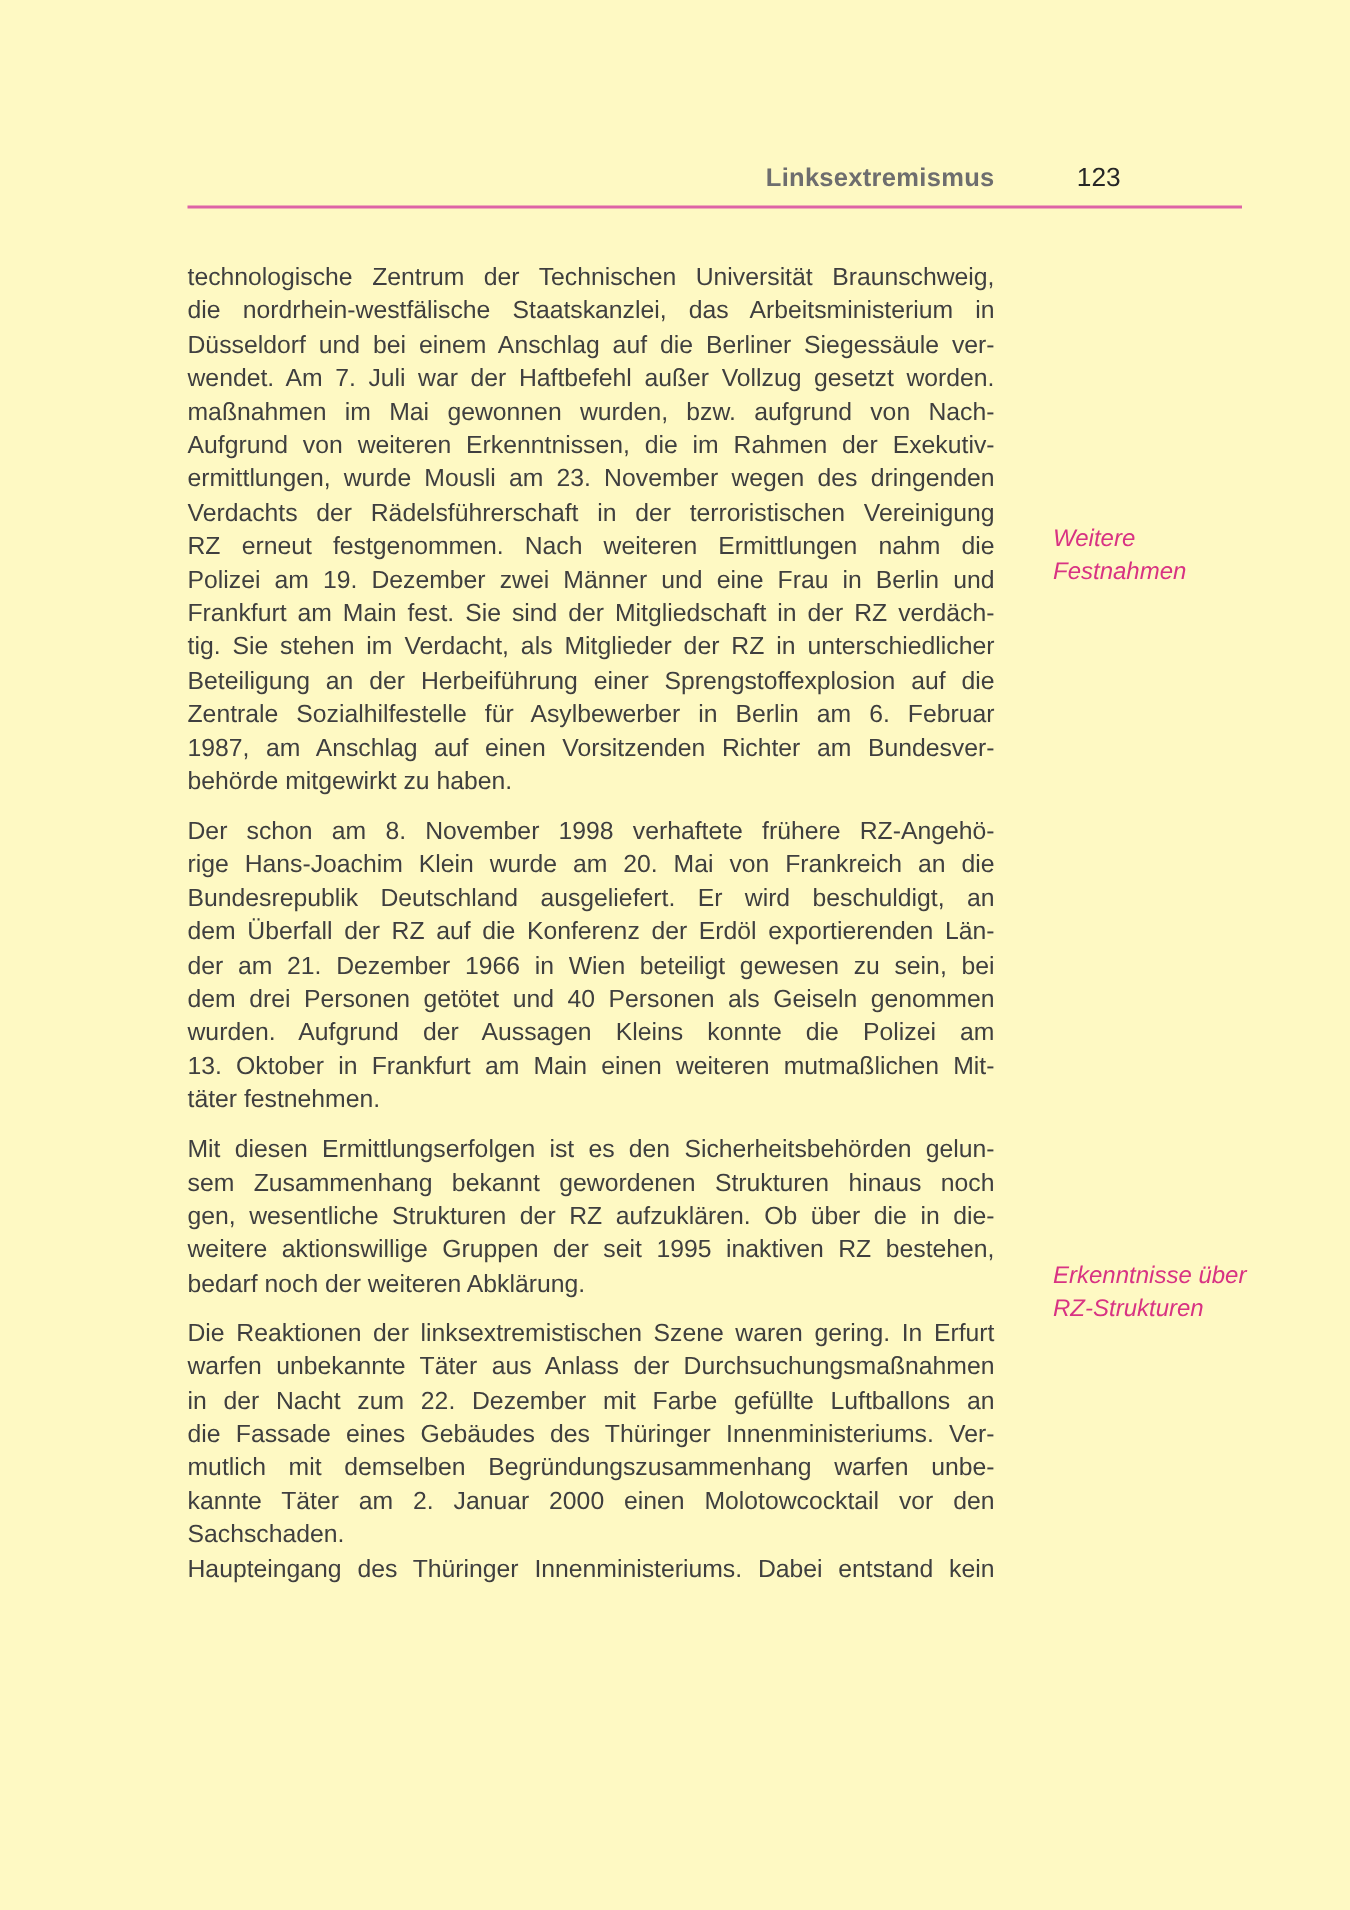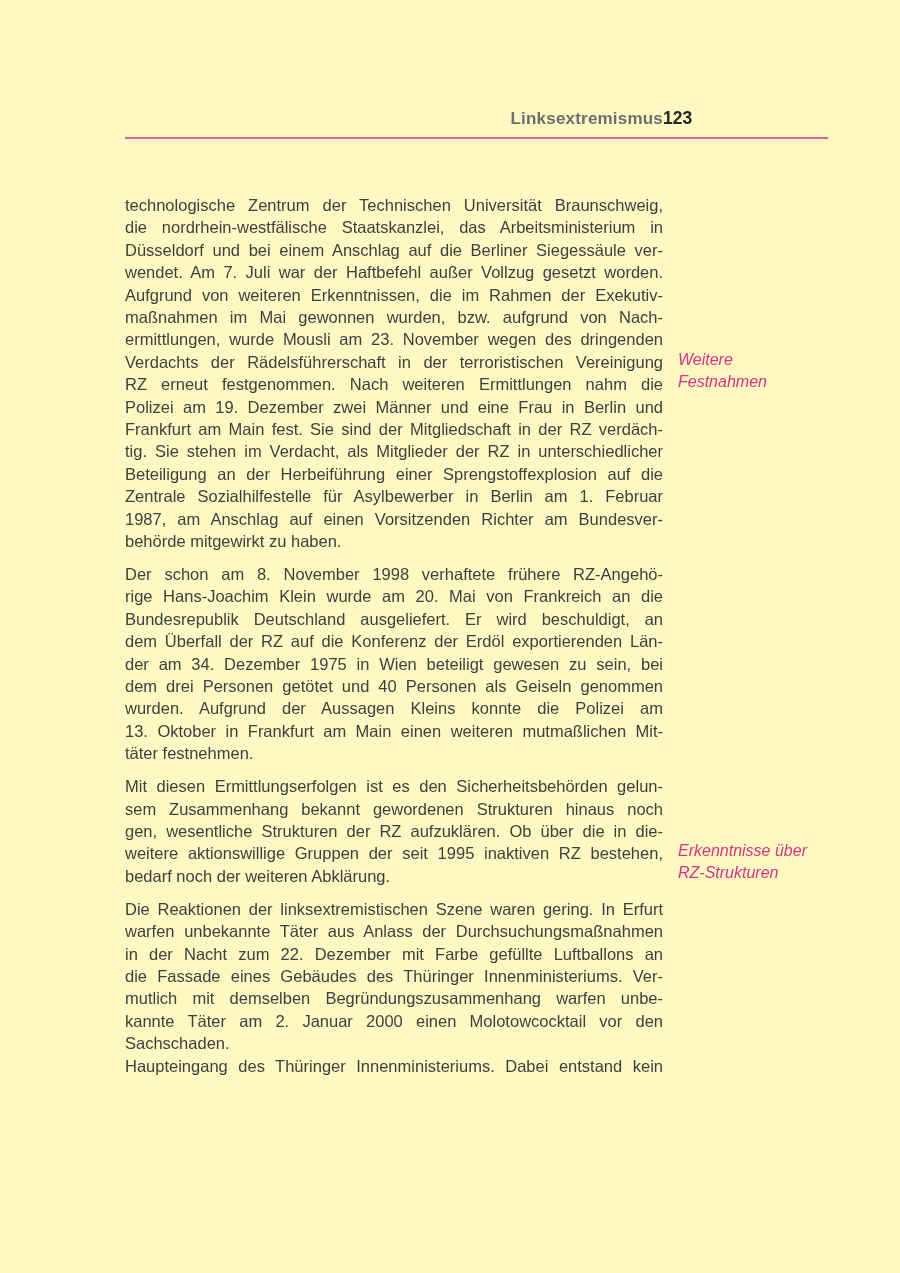--- a/index.html
+++ b/index.html
@@ -28,62 +28,61 @@
   .header-section {
     width: 538px;
     text-align: right;
     font-size: 17px;
     font-weight: 700;
     color: #6e6e6e;
     letter-spacing: 0.2px;
   }
   .header-pageno {
     flex: 1;
-    text-align: left;
+    text-align: center;
     padding-right: 26px;
     font-size: 17.5px;
-    font-weight: 700;
+    font-weight: 400;
     color: #262626;
   }
   .header-rule {
     position: absolute;
     left: 125px;
     top: 137px;
     width: 703px;
     height: 2px;
     background: #dd63a6;
   }
 
   
   .body-col {
     position: absolute;
     left: 125px;
     top: 174px;
     width: 538px;
     color: #3f3f3f;
     font-size: 16.5px;
     line-height: 22.4px;
-    margin-top: 20px;
   }
   .paragraph {
     margin: 0 0 10.5px 0;
   }
   .line {
     text-align: justify;
     text-align-last: justify;
     white-space: normal;
   }
   .line.last {
     text-align-last: left;
   }
 
   
   .margin-note {
     position: absolute;
-    left: 678px;
+    left: 702px;
     width: 160px;
     font-size: 16px;
     font-style: italic;
     line-height: 22.4px;
     color: #d83383;
   }
   .margin-note-1 { top: 349px; }
   .margin-note-2 { top: 840px; }
 </style>
 </head>
@@ -96,39 +95,39 @@
     <div class="header-pageno">123</div>
   </div>
   <div class="header-rule"></div>
 
   <div class="body-col">
       <div class="paragraph">
         <div class="line">technologische Zentrum der Technischen Universität Braunschweig,</div>
         <div class="line">die nordrhein-westfälische Staatskanzlei, das Arbeitsministerium in</div>
         <div class="line">Düsseldorf und bei einem Anschlag auf die Berliner Siegessäule ver-</div>
         <div class="line">wendet. Am 7. Juli war der Haftbefehl außer Vollzug gesetzt worden.</div>
+        <div class="line">maßnahmen im Mai gewonnen wurden, bzw. aufgrund von Nach-</div>
         <div class="line">Aufgrund von weiteren Erkenntnissen, die im Rahmen der Exekutiv-</div>
-        <div class="line">maßnahmen im Mai gewonnen wurden, bzw. aufgrund von Nach-</div>
         <div class="line">ermittlungen, wurde Mousli am 23. November wegen des dringenden</div>
         <div class="line">Verdachts der Rädelsführerschaft in der terroristischen Vereinigung</div>
         <div class="line">RZ erneut festgenommen. Nach weiteren Ermittlungen nahm die</div>
         <div class="line">Polizei am 19. Dezember zwei Männer und eine Frau in Berlin und</div>
         <div class="line">Frankfurt am Main fest. Sie sind der Mitgliedschaft in der RZ verdäch-</div>
         <div class="line">tig. Sie stehen im Verdacht, als Mitglieder der RZ in unterschiedlicher</div>
         <div class="line">Beteiligung an der Herbeiführung einer Sprengstoffexplosion auf die</div>
-        <div class="line">Zentrale Sozialhilfestelle für Asylbewerber in Berlin am 1. Februar</div>
+        <div class="line">Zentrale Sozialhilfestelle für Asylbewerber in Berlin am 6. Februar</div>
         <div class="line">1987, am Anschlag auf einen Vorsitzenden Richter am Bundesver-</div>
         <div class="line last">behörde mitgewirkt zu haben.</div>
       </div>
       <div class="paragraph">
         <div class="line">Der schon am 8. November 1998 verhaftete frühere RZ-Angehö-</div>
         <div class="line">rige Hans-Joachim Klein wurde am 20. Mai von Frankreich an die</div>
         <div class="line">Bundesrepublik Deutschland ausgeliefert. Er wird beschuldigt, an</div>
         <div class="line">dem Überfall der RZ auf die Konferenz der Erdöl exportierenden Län-</div>
-        <div class="line">der am 34. Dezember 1975 in Wien beteiligt gewesen zu sein, bei</div>
+        <div class="line">der am 21. Dezember 1966 in Wien beteiligt gewesen zu sein, bei</div>
         <div class="line">dem drei Personen getötet und 40 Personen als Geiseln genommen</div>
         <div class="line">wurden. Aufgrund der Aussagen Kleins konnte die Polizei am</div>
         <div class="line">13. Oktober in Frankfurt am Main einen weiteren mutmaßlichen Mit-</div>
         <div class="line last">täter festnehmen.</div>
       </div>
       <div class="paragraph">
         <div class="line">Mit diesen Ermittlungserfolgen ist es den Sicherheitsbehörden gelun-</div>
         <div class="line">sem Zusammenhang bekannt gewordenen Strukturen hinaus noch</div>
         <div class="line">gen, wesentliche Strukturen der RZ aufzuklären. Ob über die in die-</div>
         <div class="line">weitere aktionswillige Gruppen der seit 1995 inaktiven RZ bestehen,</div>

